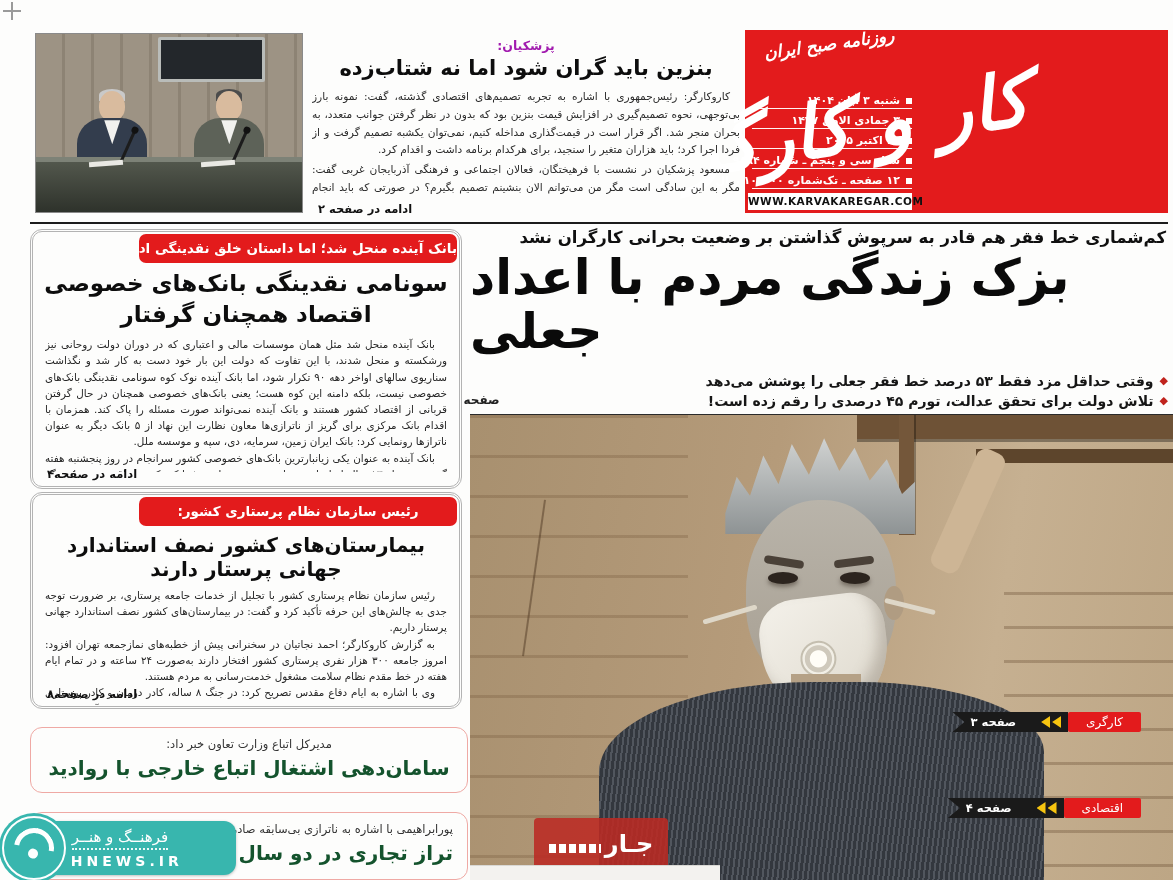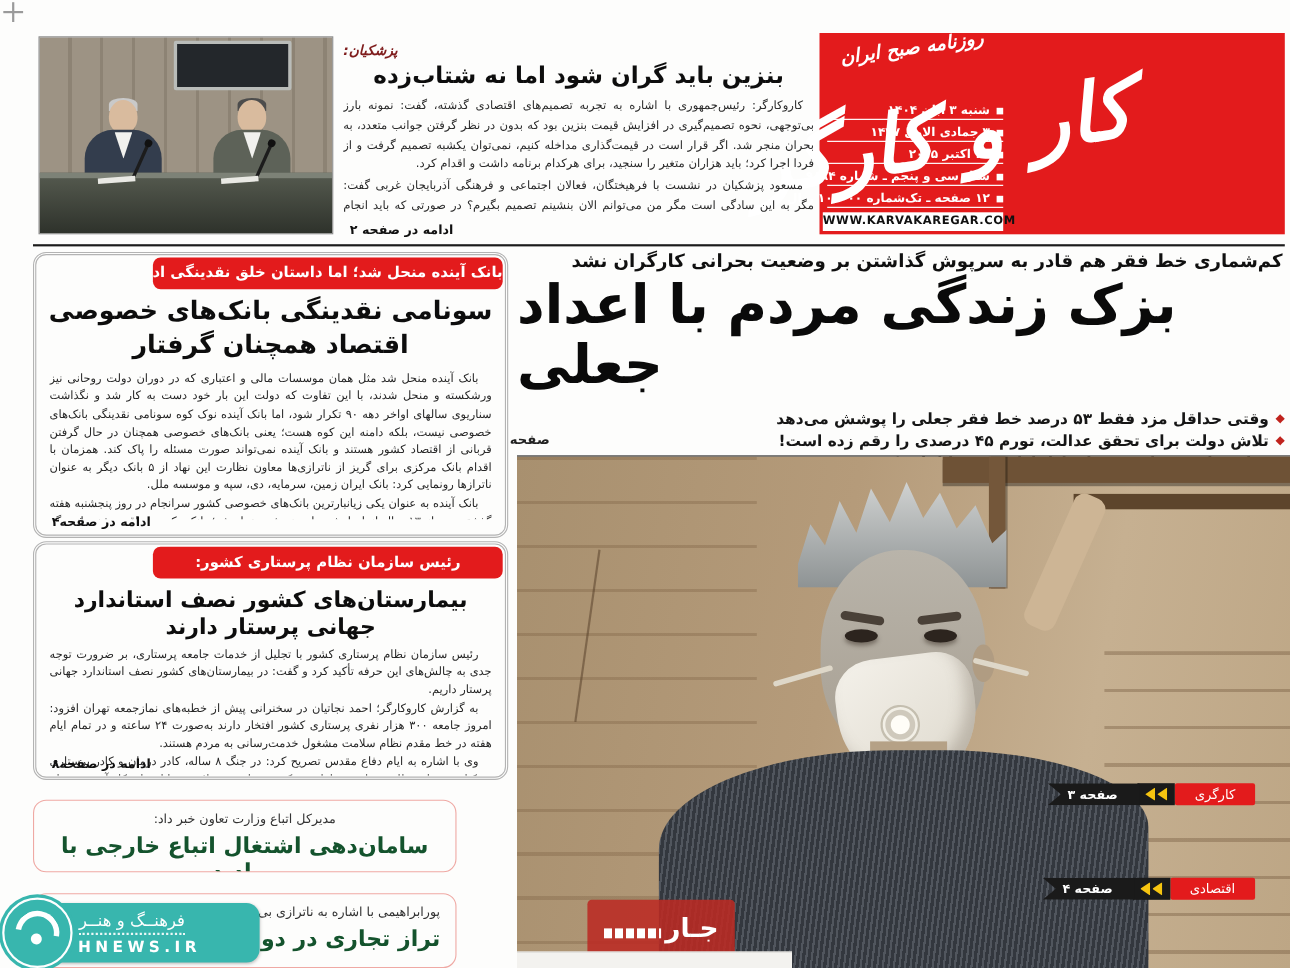--- a/index.html
+++ b/index.html
@@ -33,21 +33,21 @@
   .man .hairg{position:absolute;top:-2px;left:26px;width:26px;height:12px;border-radius:50% 50% 0 0;background:#c9c9c9;}
   .man.m2 .hairg{background:#4c4c4c;}
   .man .torso{position:absolute;top:27px;left:4px;width:70px;height:52px;border-radius:26px 26px 0 0;background:#333d4d;}
   .man.m2 .torso{background:#5d6258;}
   .man .shirt{position:absolute;top:29px;left:31px;width:16px;height:24px;background:#f1f1ee;clip-path:polygon(0 0,100% 0,50% 100%);}
   .mic{position:absolute;bottom:27%;width:2.5px;height:34px;background:#1c1c1c;transform:rotate(24deg);}
   .mic::before{content:"";position:absolute;top:-5px;left:-2px;width:7px;height:7px;border-radius:50%;background:#111;}
 
   
   .toparticle{position:absolute;left:312px;top:38px;width:428px;height:178px;}
-  .ta-kicker{text-align:left;font-size:12.5px;font-weight:bold;color:#7f1d1d;font-style:italic;}
+  .ta-kicker{text-align:center;font-size:12.5px;font-weight:bold;color:#a21caf;}
   .ta-headline{text-align:center;font-size:21px;font-weight:bold;color:#0d0d0d;margin-top:3px;}
   .ta-body{margin-top:8px;font-size:10.6px;line-height:1.68;color:#2b2b2b;text-align:justify;height:108px;overflow:hidden;}
   .ta-body p{margin:0 0 2px;text-indent:10px;}
   .ta-more{position:absolute;left:6px;bottom:0;font-size:11.5px;font-weight:bold;color:#111;}
 
   .hdr-rule{position:absolute;left:30px;top:222px;width:1138px;height:2px;background:#1c1c1c;}
 
   
   .lead{position:absolute;left:470px;top:228px;width:700px;}
   .lead-kicker{text-align:right;padding-right:4px;font-size:16.5px;font-weight:bold;color:#101010;}
@@ -106,21 +106,21 @@
 
   .tagrow{position:absolute;right:32px;display:flex;flex-direction:row;align-items:center;height:20px;}
   .tag1{top:712px;}
   .tag2{top:798px;}
   .tag-section{background:#e31b1c;color:#fff;font-size:12px;font-weight:normal;line-height:20px;padding:0 18px;border-radius:2px;}
   .tag-chev{width:34px;height:20px;background:#1a1a1a;display:flex;align-items:center;justify-content:center;gap:2px;}
   .tag-chev i{display:block;width:9px;height:12px;background:#f6c410;clip-path:polygon(100% 0,100% 100%,0 50%);}
   .tag-page{background:#1a1a1a;color:#fff;font-size:11.5px;font-weight:bold;line-height:20px;padding:0 14px 0 18px;clip-path:polygon(0 0,100% 0,100% 100%,0 100%,12px 50%);margin-right:-2px;white-space:nowrap;}
   .tag-page span{margin-right:6px;}
 
-  .briefbox{position:absolute;left:30px;width:385px;border:1.5px solid #efa9a4;border-radius:12px;background:#fdfdfc;overflow:hidden;}
+  .briefbox{position:absolute;left:30px;width:438px;border:1.5px solid #efa9a4;border-radius:12px;background:#fdfdfc;overflow:hidden;}
   .brief1{top:727px;height:66px;}
   .brief2{top:812px;height:68px;}
   .brief-kicker{margin-top:9px;text-align:center;font-size:11.5px;color:#333;}
   .brief-headline{margin-top:5px;text-align:center;font-size:20px;font-weight:bold;color:#14532d;}
   .brief2 .brief-kicker{text-align:right;padding:0 14px;white-space:nowrap;overflow:hidden;}
   .brief2 .brief-headline{text-align:right;padding:0 14px;white-space:nowrap;overflow:hidden;}
 
   
   .fhwm{position:absolute;left:0;top:816px;width:238px;height:64px;}
   .fh-badge{position:absolute;left:32px;top:5px;width:204px;height:54px;background:#38b6ae;border-radius:12px;box-shadow:0 1px 3px rgba(0,0,0,.25);display:flex;flex-direction:column;align-items:center;justify-content:center;padding-right:28px;}

